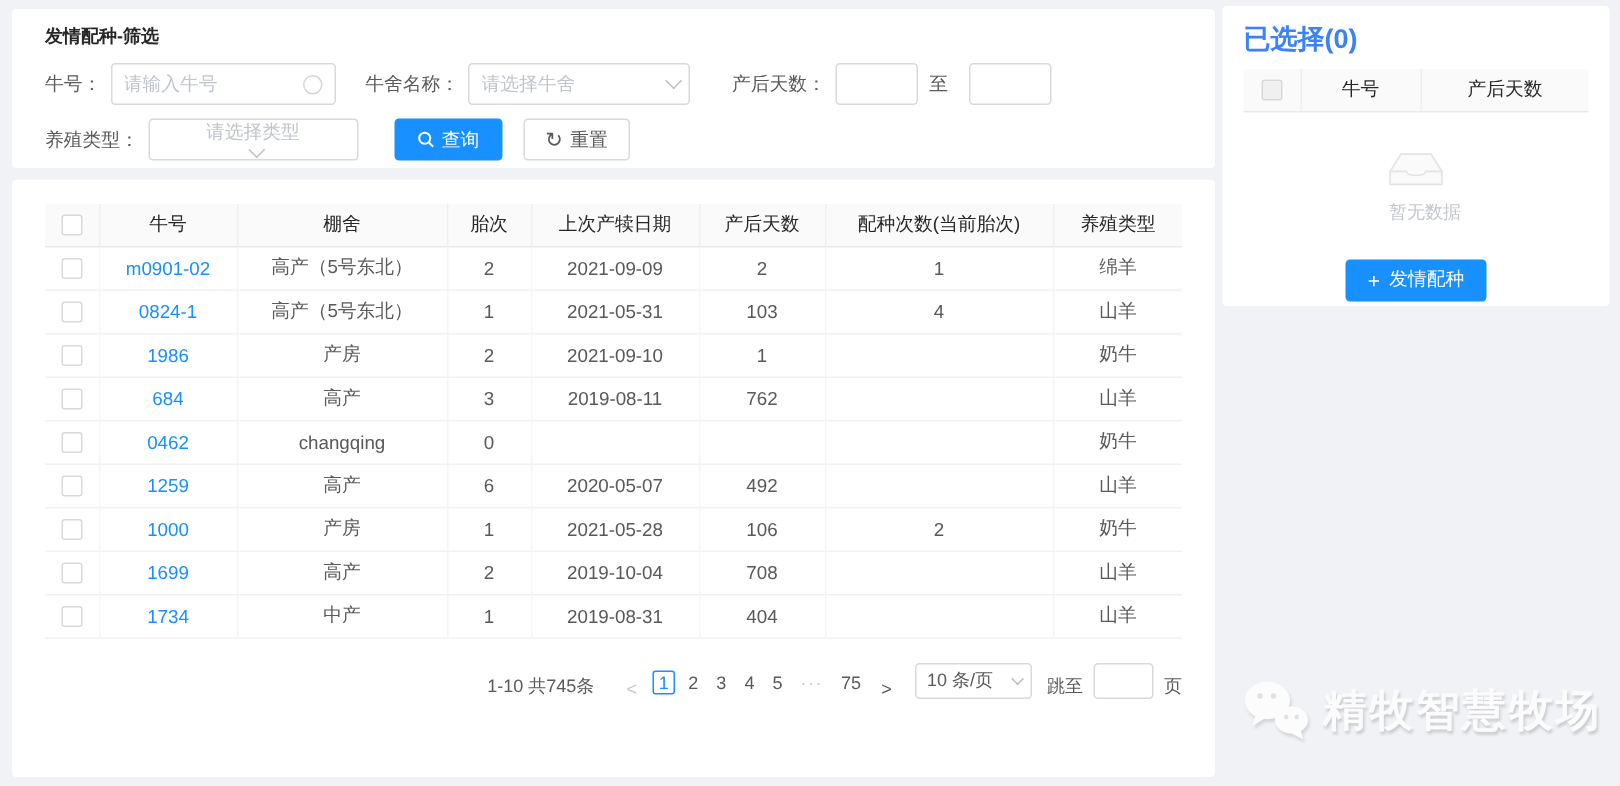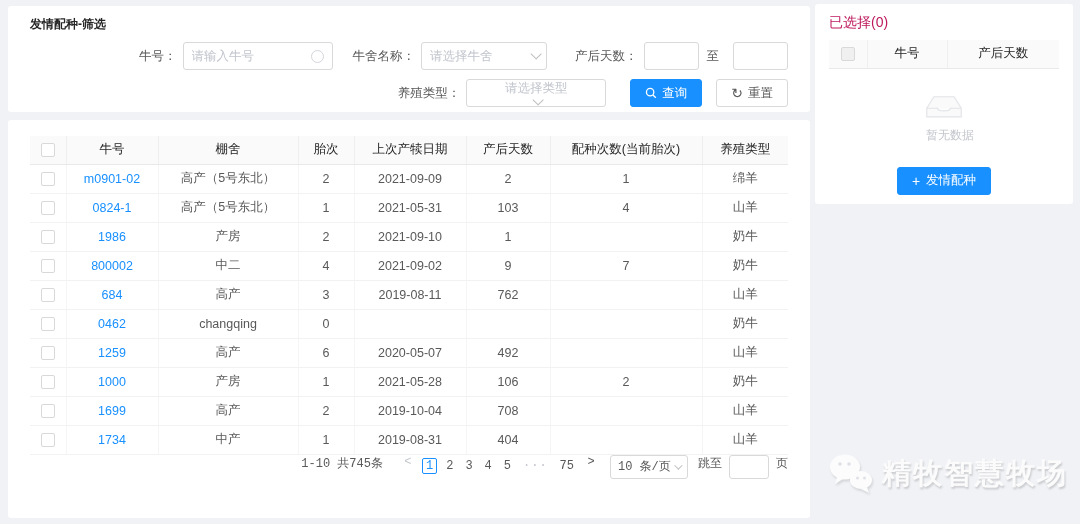--- a/index.html
+++ b/index.html
@@ -9,30 +9,30 @@
     background:#f0f2f5;
     color:#595959;
     font-size:12.5px;
     position:relative;
   }
   .card { background:#fff; border-radius:3px; position:absolute; }
 
   
   #filter-card { left:8px; top:6px; width:802px; height:106px; padding:10px 22px; }
   .card-title { font-size:12px; font-weight:bold; color:#262626; }
-  .filter-row { display:flex; align-items:center; margin-top:9px;justify-content:flex-end; }
+  .filter-row { display:flex; align-items:center; margin-top:9px; }
   .f-label { color:#595959; font-size:12.5px; white-space:nowrap; }
   .inp, .sel {
     height:28px; border:1px solid #d9d9d9; border-radius:3px; background:#fff;
     display:flex; align-items:center; padding:0 8px; color:#262626; font-size:12.5px;
     position:relative;
   }
   .placeholder { color:#c0c4cc; font-size:12.5px; white-space:nowrap; overflow:hidden; }
   .inp-cattle { width:150px; margin:0 20px 0 6px; justify-content:space-between; }
-  .sel-barn { width:126px; margin:0 28px 0 6px; justify-content:space-between; }
+  .sel-barn { width:148px; margin:0 28px 0 6px; justify-content:space-between; }
   .inp-num { width:55px; margin-left:6px; }
   .to-label { margin:0 8px; color:#595959; }
   .sel-type { width:140px; margin:0 24px 0 6px; justify-content:space-between;flex-direction:column; }
   .ring-icon { width:13px; height:13px; border:1.5px solid #d3d6dc; border-radius:50%; flex:0 0 auto; }
   .chevron { width:8px; height:8px; border-right:1.5px solid #bfbfbf; border-bottom:1.5px solid #bfbfbf;
     transform:rotate(45deg) translateY(-3px); flex:0 0 auto; }
   .btn { height:28px; border-radius:3px; display:inline-flex; align-items:center; justify-content:center;
     font-size:12.5px; cursor:pointer; padding:0 14px; }
   .btn-primary { background:#1890ff; color:#fff; border:1px solid #1890ff; }
   .btn-plain { background:#fff; color:#595959; border:1px solid #d9d9d9; }
@@ -56,37 +56,37 @@
   table.grid td {
     height:29px; font-size:12.5px; color:#595959; text-align:center;
     border-bottom:1px solid #f2f2f2; border-right:1px solid #f5f5f5;
     overflow:hidden; white-space:nowrap;
   }
   .link { color:#1890ff; cursor:pointer; }
   .cbx { width:14px; height:14px; border:1px solid #d9d9d9; border-radius:2px; background:#fff; margin:0 auto; }
   .cbx.dim { background:#f0f0f0; }
 
   
-  .pager { display:flex; align-items:flex-start; justify-content:flex-end; height:40px; font-size:12px; color:#595959;font-family:Liberation Mono, monospace; }
+  .pager { display:flex; align-items:flex-end; justify-content:flex-end; height:40px; font-size:12px; color:#595959; }
   .pager .total { margin-right:14px; }
   .arrow { width:22px; text-align:center; font-size:12px; cursor:pointer; }
   .arrow.prev { color:#c3c6cc; }
   .arrow.next { color:#595959; }
   .page-item { min-width:22px; height:22px; line-height:22px; text-align:center; margin:0 3px;
     border-radius:2px; cursor:pointer; color:#595959; padding:0 3px; }
   .page-item.active { border:1px solid #1890ff; color:#1890ff; background:#fff; }
   .page-item.dots { color:#c3c6cc; letter-spacing:1px; }
   .size-sel { width:78px; height:24px; border:1px solid #d9d9d9; border-radius:3px; display:flex;
     align-items:center; justify-content:space-between; padding:0 7px; margin:0 10px 0 8px; color:#595959; background:#fff;}
   .size-sel .chevron { transform:rotate(45deg) translateY(-2px); width:6px; height:6px; }
   .jump-input { width:40px; height:24px; border:1px solid #d9d9d9; border-radius:3px; margin:0 7px; background:#fff; }
 
   
   #selected-card { left:815px; top:4px; width:258px; height:200px; padding:10px 14px; }
-  .sel-title { font-size:14px; font-weight:normal; color:#be185d; }
+  .sel-title { font-size:18px; font-weight:bold; color:#3b82f6; }
   table.mini { border-collapse:collapse; width:100%; table-layout:fixed; margin-top:8px; }
   table.mini th { background:#fafafa; height:28px; font-size:12.5px; color:#262626; font-weight:500;
     border-bottom:1px solid #e9e9e9; border-right:1px solid #efefef; text-align:center; }
   table.mini th:last-child { border-right:none; }
   .empty-zone { height:96px; display:flex; flex-direction:column; align-items:center; justify-content:center; }
   .empty-text { color:#c3c6cc; font-size:12px; margin-top:4px;margin-left:12px; }
   .panel-btn-row { display:flex; justify-content:center; margin-top:2px; }
   .plus { font-size:14px; margin-right:6px; line-height:1; }
 
   
@@ -204,32 +204,20 @@
           </td>
       <td><span class="link">1986</span></td>
       <td>产房</td>
       <td>2</td>
       <td>2021-09-10</td>
       <td>1</td>
       <td></td>
       <td>奶牛</td>
     </tr>
 
-    <tr>
-      <td>
-            <div class="cbx"></div>
-          </td>
-      <td><span class="link">800002</span></td>
-      <td>中二</td>
-      <td>4</td>
-      <td>2021-09-02</td>
-      <td>9</td>
-      <td>7</td>
-      <td>奶牛</td>
-    </tr>
 
     <tr>
       <td>
             <div class="cbx"></div>
           </td>
       <td><span class="link">684</span></td>
       <td>高产</td>
       <td>3</td>
       <td>2019-08-11</td>
       <td>762</td>

